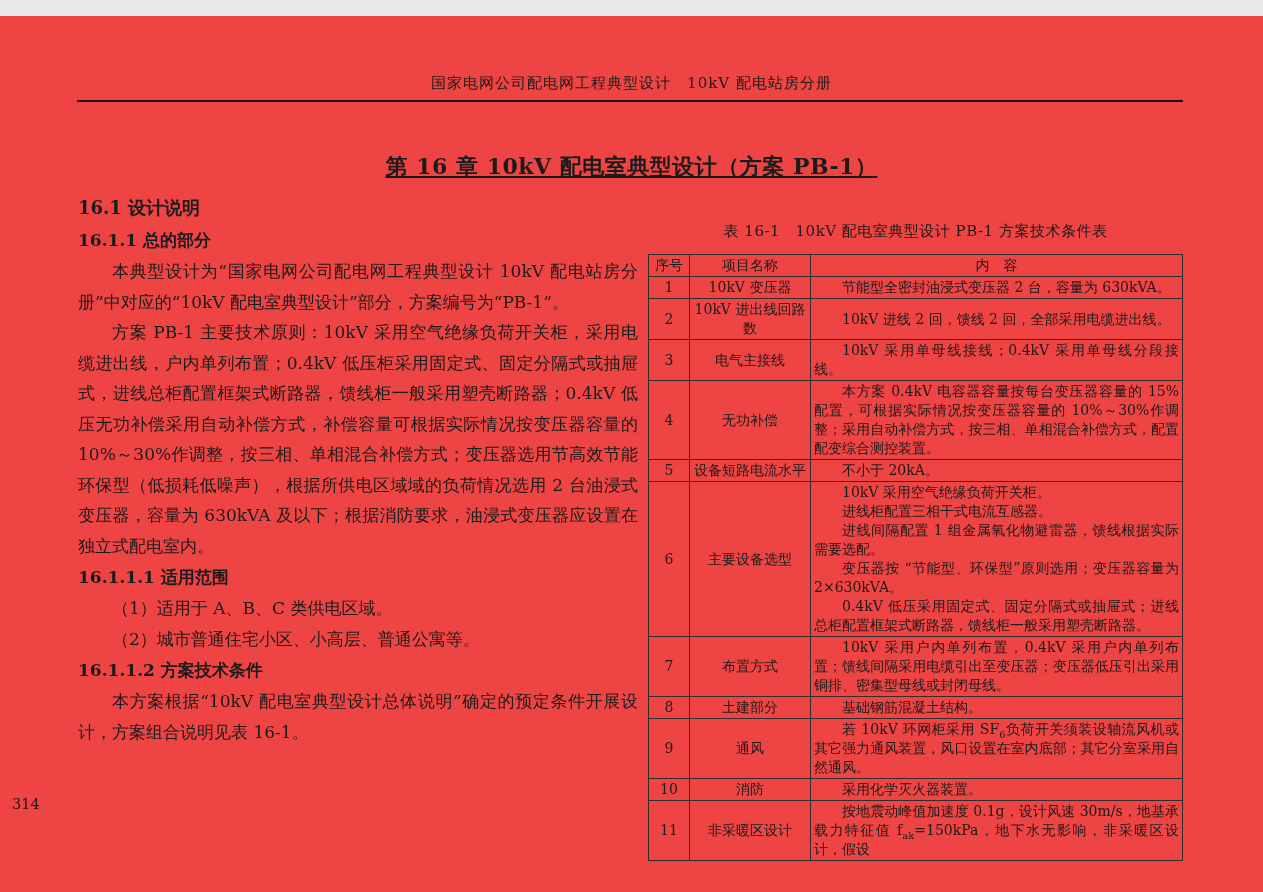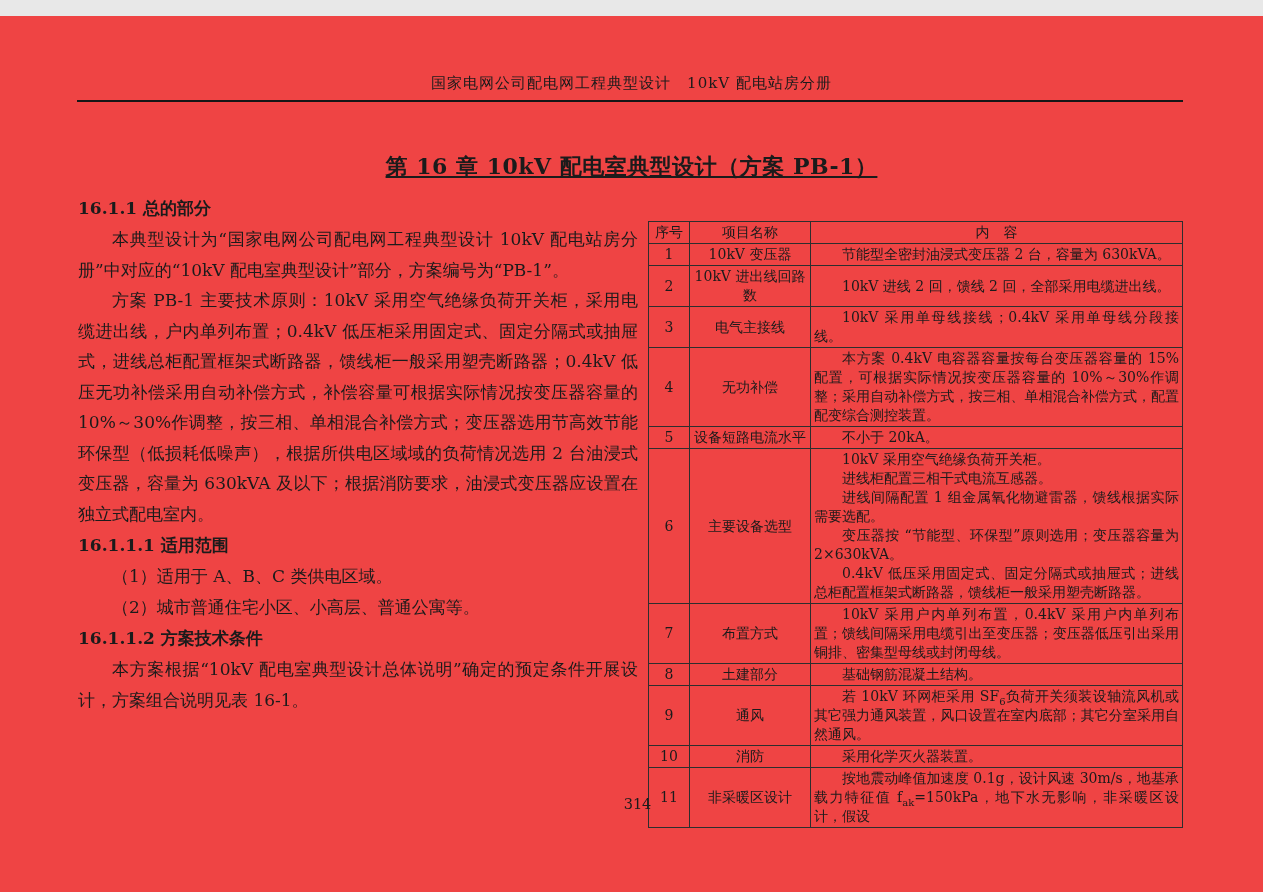--- a/index.html
+++ b/index.html
@@ -64,45 +64,47 @@
   table.tech-table th { text-align: center; }
   table.tech-table td.num  { text-align: center; }
   table.tech-table td.name { text-align: center; }
   table.tech-table td.content p {
     margin: 0; text-indent: 2em;
     text-align: justify; text-justify: inter-character;
   }
   table.tech-table sub { font-size: 10px; line-height: 0; }
   .page-number {
     position: absolute; top: 778px; left: 0; right: 0;
-    text-align: center; font-size: 14.5px; line-height: 20px; padding-left: 12px;
+    font-size: 14.5px; line-height: 20px; padding-left: 12px;
   }
 </style>
 </head>
 <body>
 
 <div class="page">
 
   <div class="running-header">国家电网公司配电网工程典型设计　10kV 配电站房分册</div>
   <div class="header-rule"></div>
 
   <h1 class="chapter-title">第 16 章 10kV 配电室典型设计（方案 PB-1）</h1>
 
   <div class="left-col">
+    <h2 class="h-major">16.1 设计说明</h2>
     <h3 class="h-minor">16.1.1 总的部分</h3>
     <p>本典型设计为“国家电网公司配电网工程典型设计 10kV 配电站房分册”中对应的“10kV 配电室典型设计”部分，方案编号为“PB-1”。</p>
     <p>方案 PB-1 主要技术原则：10kV 采用空气绝缘负荷开关柜，采用电缆进出线，户内单列布置；0.4kV 低压柜采用固定式、固定分隔式或抽屉式，进线总柜配置框架式断路器，馈线柜一般采用塑壳断路器；0.4kV 低压无功补偿采用自动补偿方式，补偿容量可根据实际情况按变压器容量的 10%～30%作调整，按三相、单相混合补偿方式；变压器选用节高效节能环保型（低损耗低噪声），根据所供电区域域的负荷情况选用 2 台油浸式变压器，容量为 630kVA 及以下；根据消防要求，油浸式变压器应设置在独立式配电室内。</p>
     <h3 class="h-minor">16.1.1.1 适用范围</h3>
     <p class="item">（1）适用于 A、B、C 类供电区域。</p>
     <p class="item">（2）城市普通住宅小区、小高层、普通公寓等。</p>
     <h3 class="h-minor">16.1.1.2 方案技术条件</h3>
     <p>本方案根据“10kV 配电室典型设计总体说明”确定的预定条件开展设计，方案组合说明见表 16-1。</p>
   </div>
 
   <div class="right-col">
+    <div class="table-caption">表 16-1　10kV 配电室典型设计 PB-1 方案技术条件表</div>
     <table class="tech-table">
       <colgroup>
         <col class="c-no">
           <col class="c-name">
           <col class="c-content">
       </colgroup>
       <thead>
         <tr>
           <th>序号</th>
           <th>项目名称</th>

